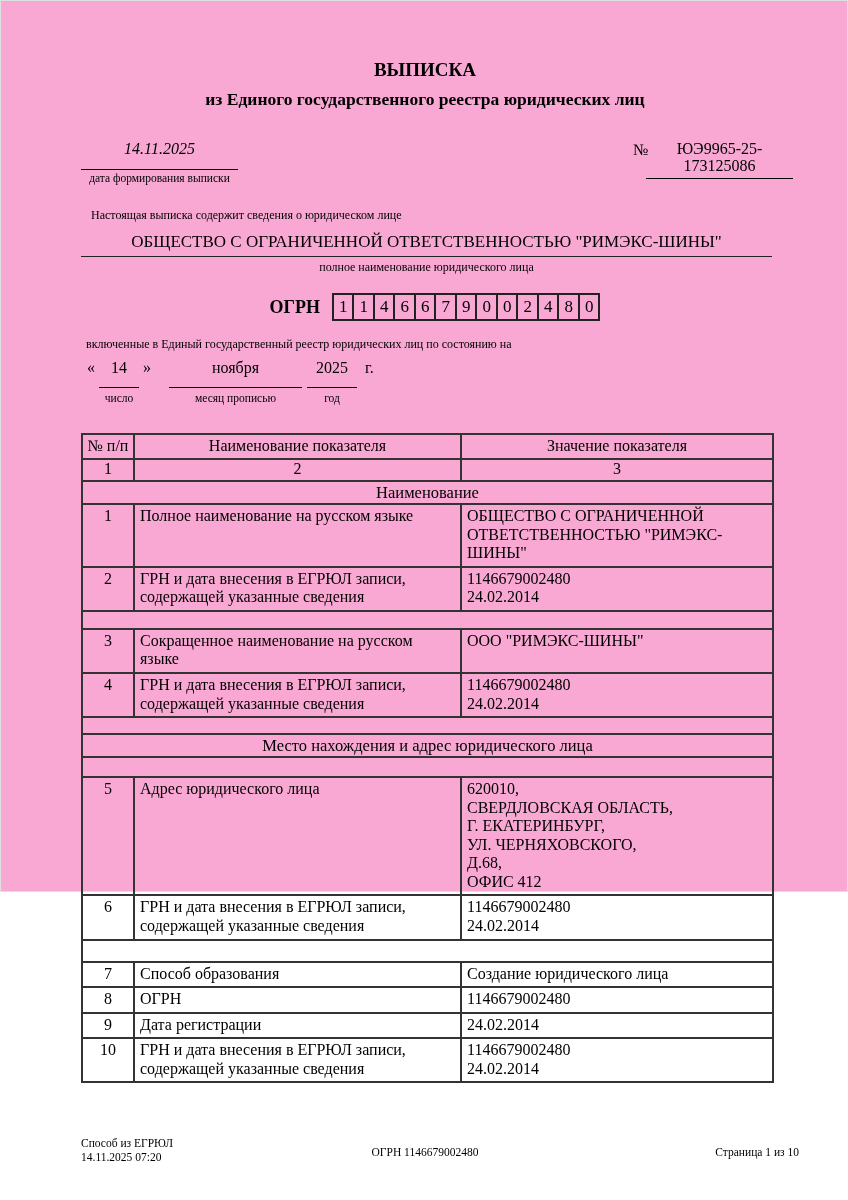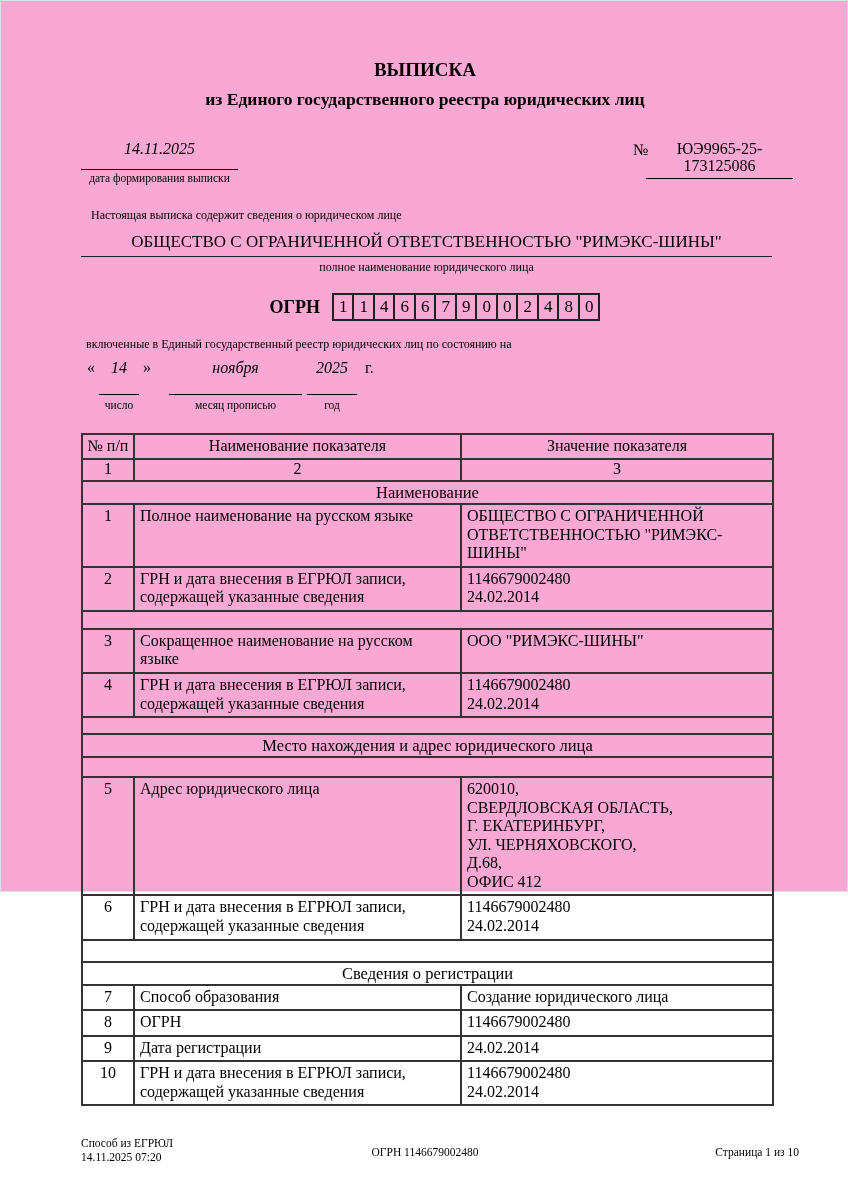--- a/index.html
+++ b/index.html
@@ -67,21 +67,21 @@
   .ogrn-box:first-child { margin-left: 0; }
 
   .included { position: absolute; left: 85px; top: 336px; font-size: 12px; }
 
   .asof-row {
     position: absolute; left: 82px; top: 358px;
     display: flex; align-items: flex-start; font-size: 16px;
   }
   .asof-quote { padding: 0 4px; }
   .fld { display: inline-block; text-align: center; }
-  .fld-val { display: block; border-bottom: 1px solid #000; padding-bottom: 17px; font-style: italic; }
+  .fld-val { display: block; border-bottom: 1px solid #000; padding-bottom: 10px; }
   .fld-cap { display: block; font-size: 11.5px; margin-top: 4px; }
   .fld-day   { width: 40px; }
   .fld-month { width: 133px; margin-left: 14px; }
   .fld-year  { width: 50px;  margin-left: 5px; }
   .asof-suffix { margin-left: 8px; }
 
   
   .details-table {
     position: absolute; left: 80px; top: 432px; width: 691px;
     border-collapse: collapse; table-layout: fixed;
@@ -255,23 +255,20 @@
           <td class="num-cell">6</td>
           <td class="name-cell">ГРН и дата внесения в ЕГРЮЛ записи,
 содержащей указанные сведения</td>
           <td class="value-cell">1146679002480
 24.02.2014</td>
         </tr>
         <tr>
           <td colspan="3" class="spacer-cell" style="height: 22px;"></td>
         </tr>
         <tr>
-          <td colspan="3" class="section-cell">Сведения о регистрации</td>
-        </tr>
-        <tr>
           <td class="num-cell">7</td>
           <td class="name-cell">Способ образования</td>
           <td class="value-cell">Создание юридического лица</td>
         </tr>
         <tr>
           <td class="num-cell">8</td>
           <td class="name-cell">ОГРН</td>
           <td class="value-cell">1146679002480</td>
         </tr>
         <tr>

